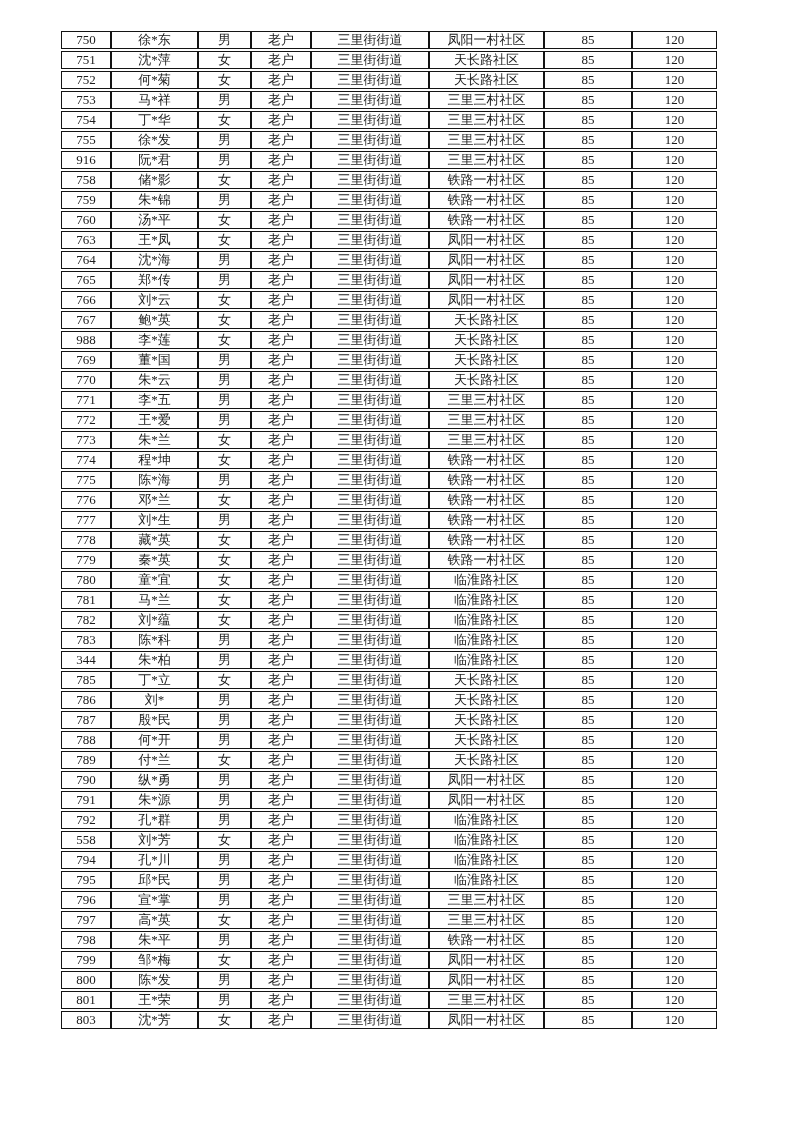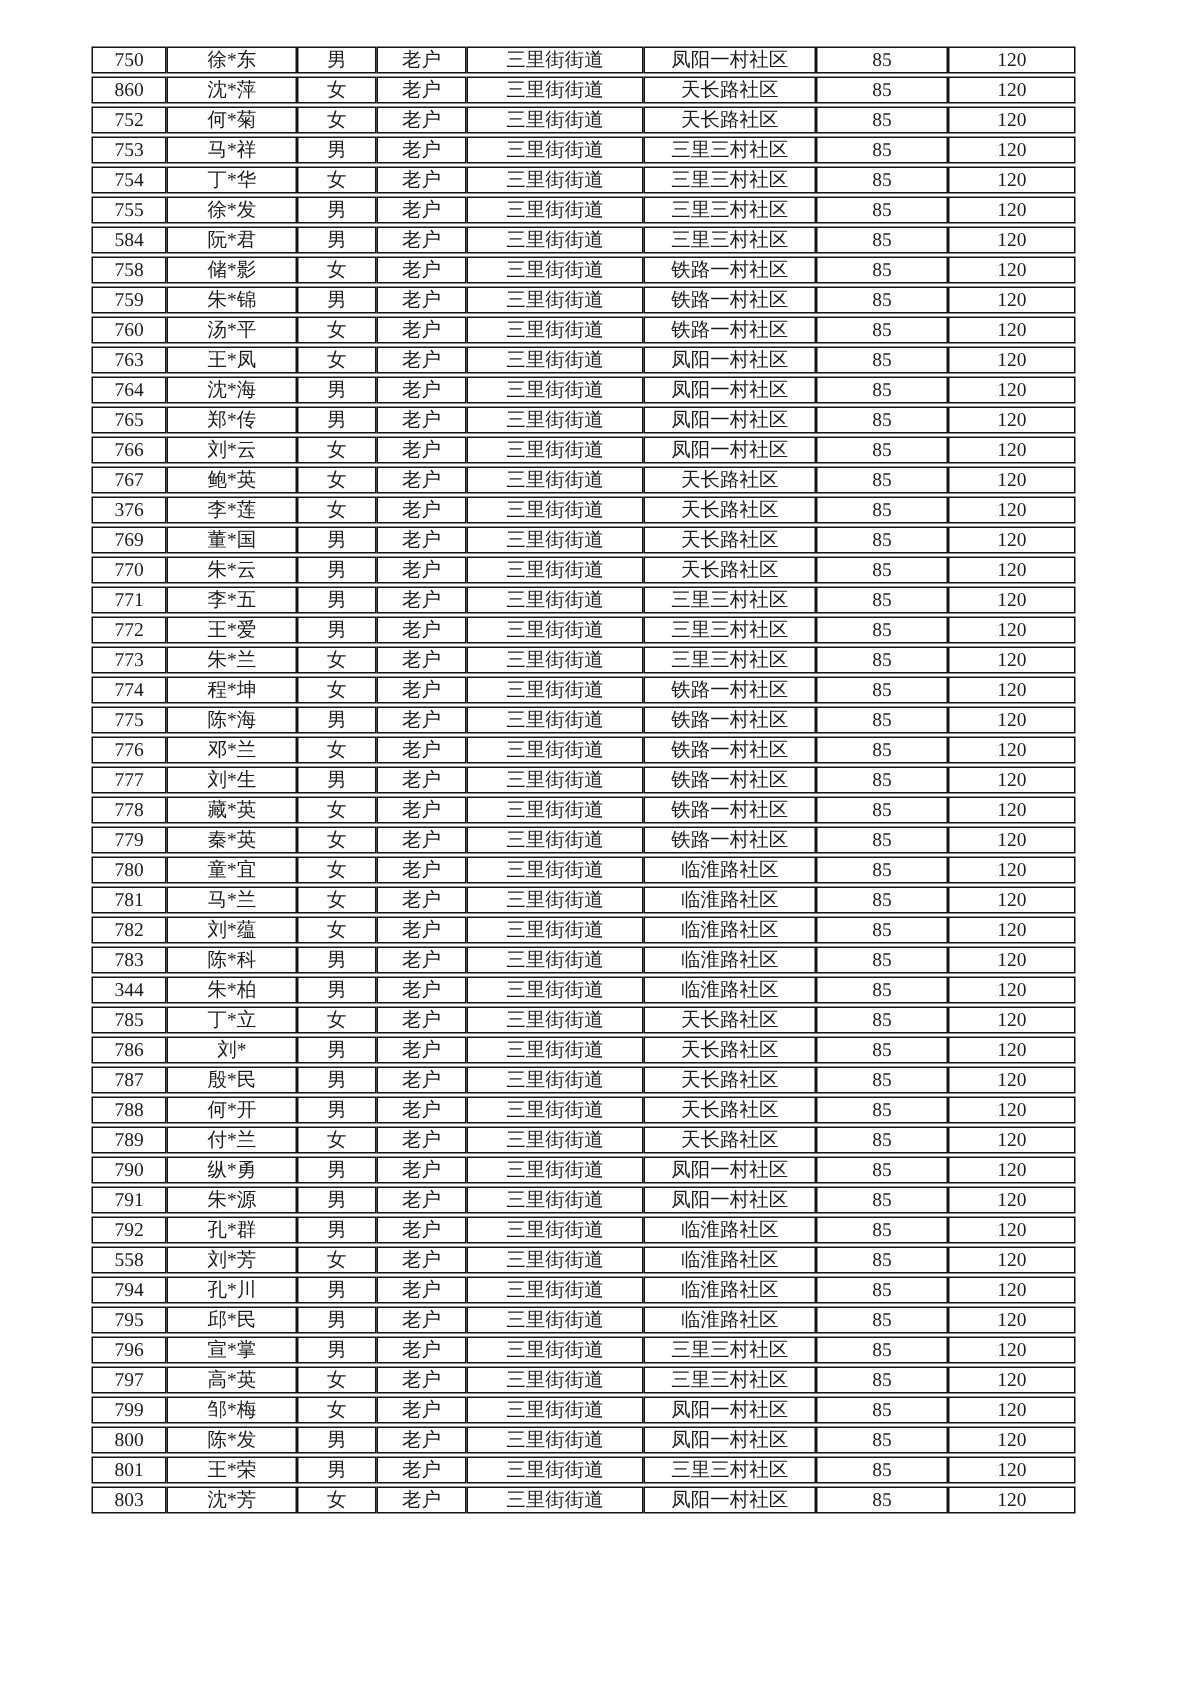--- a/index.html
+++ b/index.html
@@ -70,21 +70,21 @@
           <td>750</td>
           <td>徐*东</td>
           <td>男</td>
           <td>老户</td>
           <td>三里街街道</td>
           <td>凤阳一村社区</td>
           <td>85</td>
           <td>120</td>
         </tr>
         <tr>
-          <td>860</td>
+          <td>751</td>
           <td>沈*萍</td>
           <td>女</td>
           <td>老户</td>
           <td>三里街街道</td>
           <td>天长路社区</td>
           <td>85</td>
           <td>120</td>
         </tr>
         <tr>
           <td>752</td>
@@ -120,21 +120,21 @@
           <td>755</td>
           <td>徐*发</td>
           <td>男</td>
           <td>老户</td>
           <td>三里街街道</td>
           <td>三里三村社区</td>
           <td>85</td>
           <td>120</td>
         </tr>
         <tr>
-          <td>584</td>
+          <td>916</td>
           <td>阮*君</td>
           <td>男</td>
           <td>老户</td>
           <td>三里街街道</td>
           <td>三里三村社区</td>
           <td>85</td>
           <td>120</td>
         </tr>
         <tr>
           <td>758</td>
@@ -210,21 +210,21 @@
           <td>767</td>
           <td>鲍*英</td>
           <td>女</td>
           <td>老户</td>
           <td>三里街街道</td>
           <td>天长路社区</td>
           <td>85</td>
           <td>120</td>
         </tr>
         <tr>
-          <td>376</td>
+          <td>988</td>
           <td>李*莲</td>
           <td>女</td>
           <td>老户</td>
           <td>三里街街道</td>
           <td>天长路社区</td>
           <td>85</td>
           <td>120</td>
         </tr>
         <tr>
           <td>769</td>
@@ -506,20 +506,30 @@
           <td>85</td>
           <td>120</td>
         </tr>
         <tr>
           <td>797</td>
           <td>高*英</td>
           <td>女</td>
           <td>老户</td>
           <td>三里街街道</td>
           <td>三里三村社区</td>
+          <td>85</td>
+          <td>120</td>
+        </tr>
+        <tr>
+          <td>798</td>
+          <td>朱*平</td>
+          <td>男</td>
+          <td>老户</td>
+          <td>三里街街道</td>
+          <td>铁路一村社区</td>
           <td>85</td>
           <td>120</td>
         </tr>
         <tr>
           <td>799</td>
           <td>邹*梅</td>
           <td>女</td>
           <td>老户</td>
           <td>三里街街道</td>
           <td>凤阳一村社区</td>

